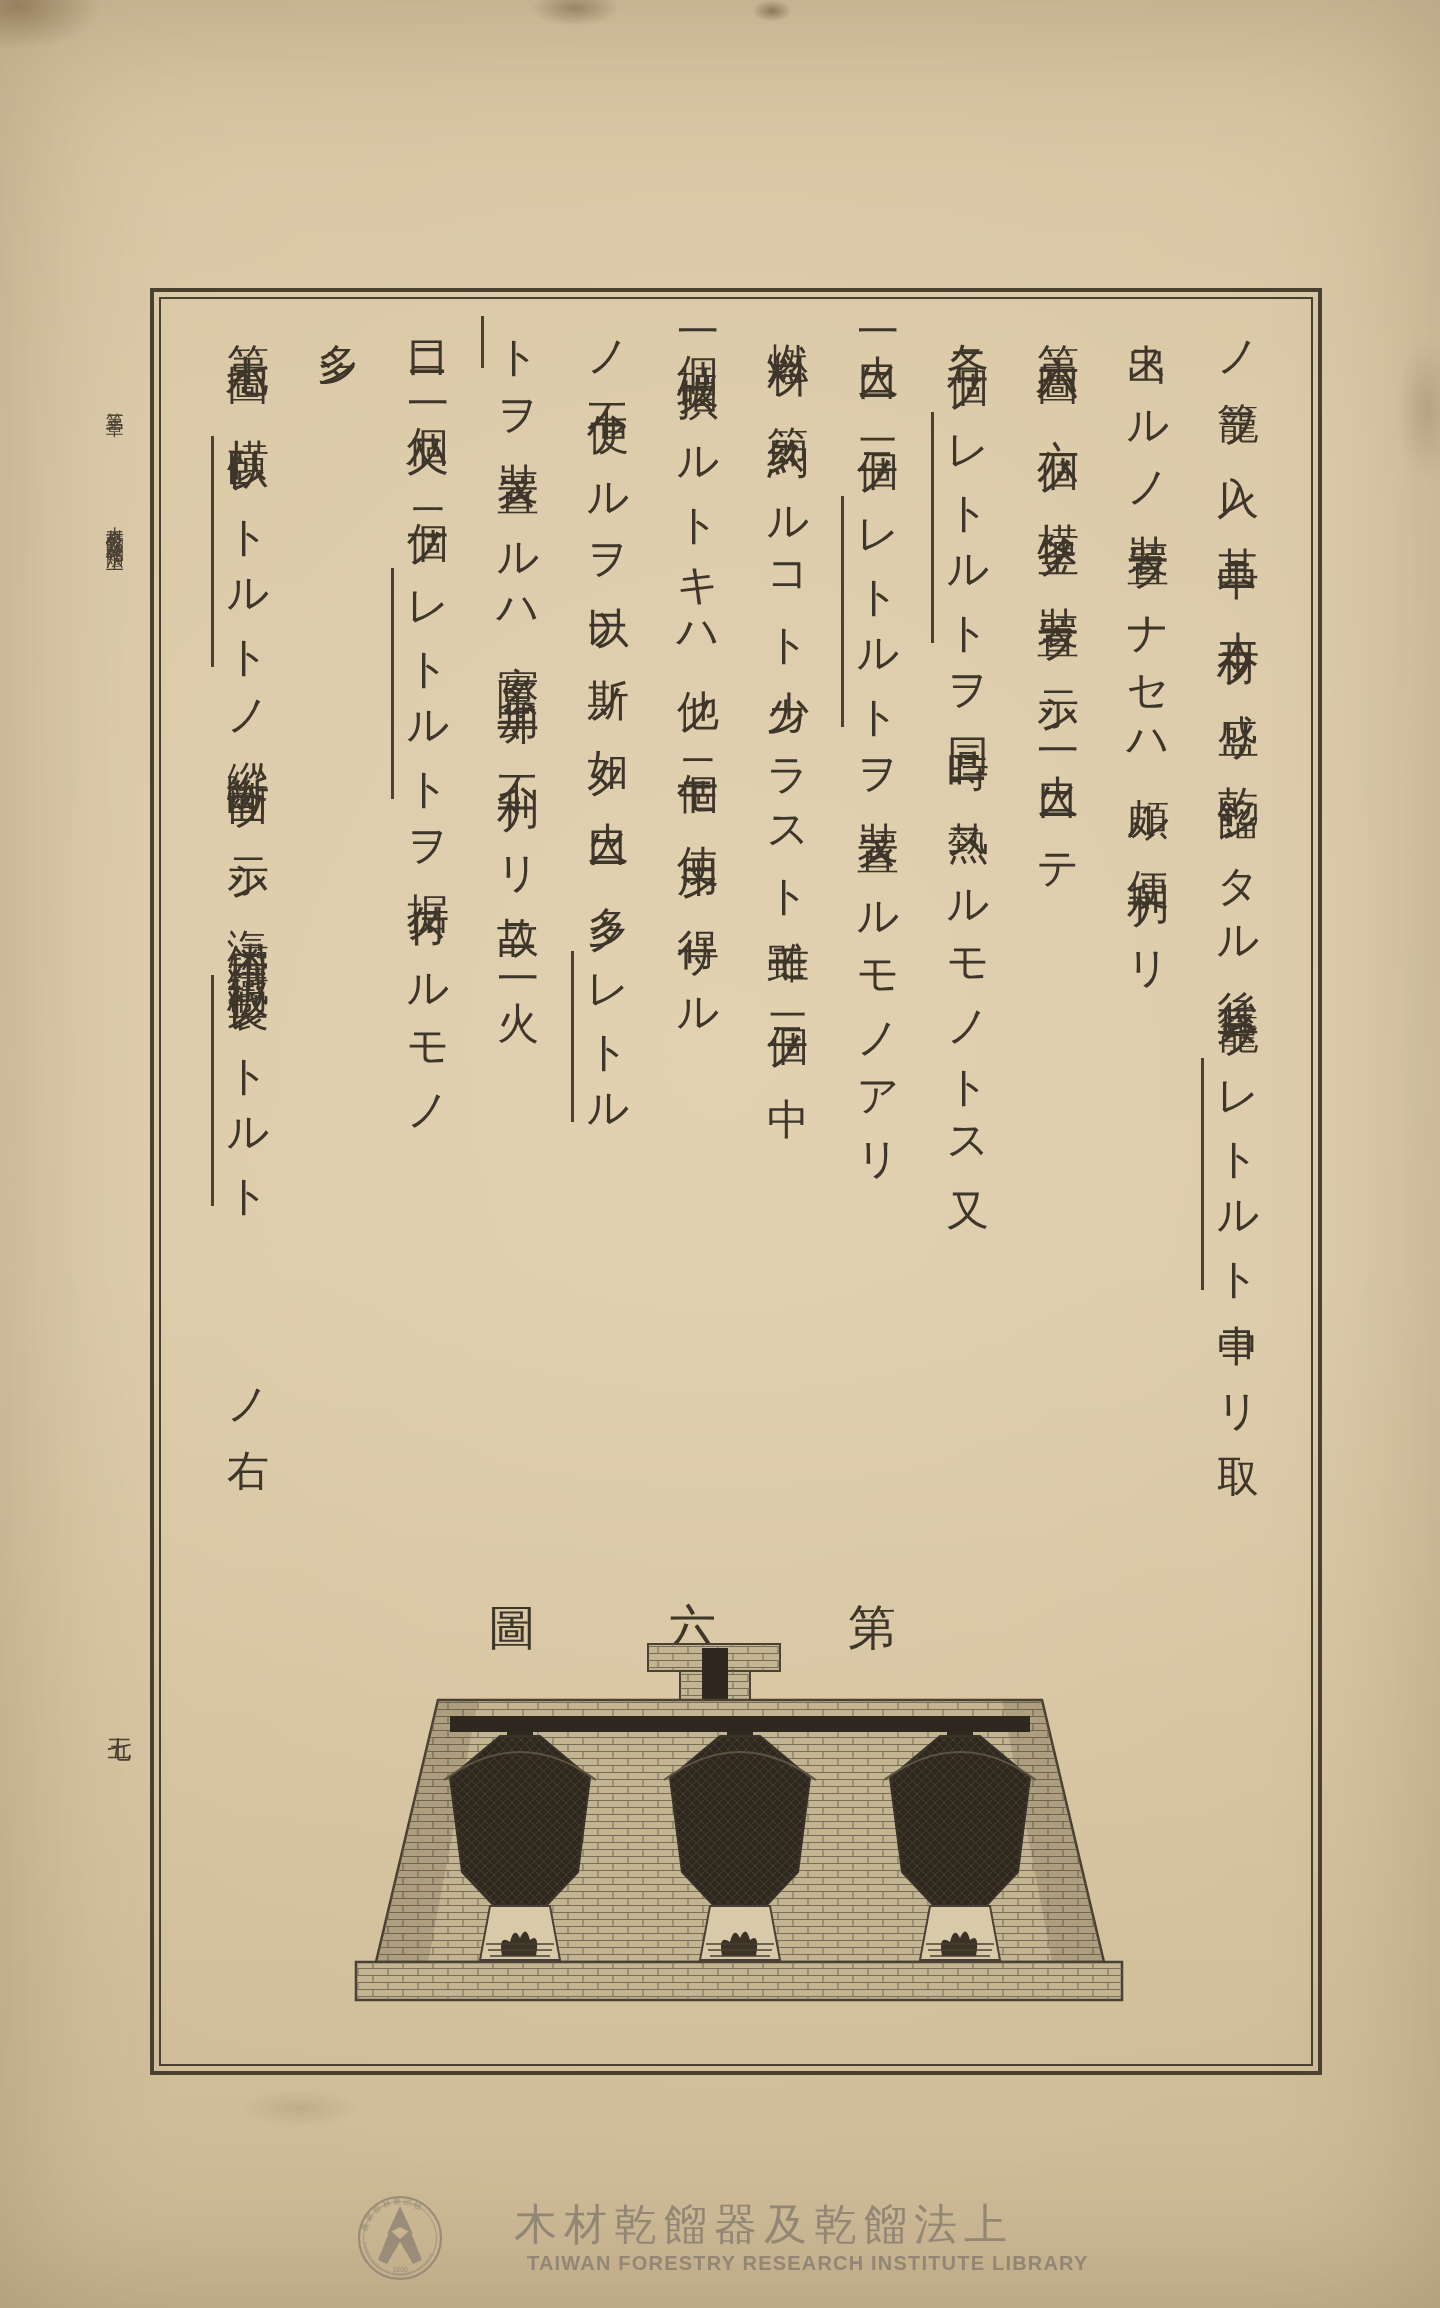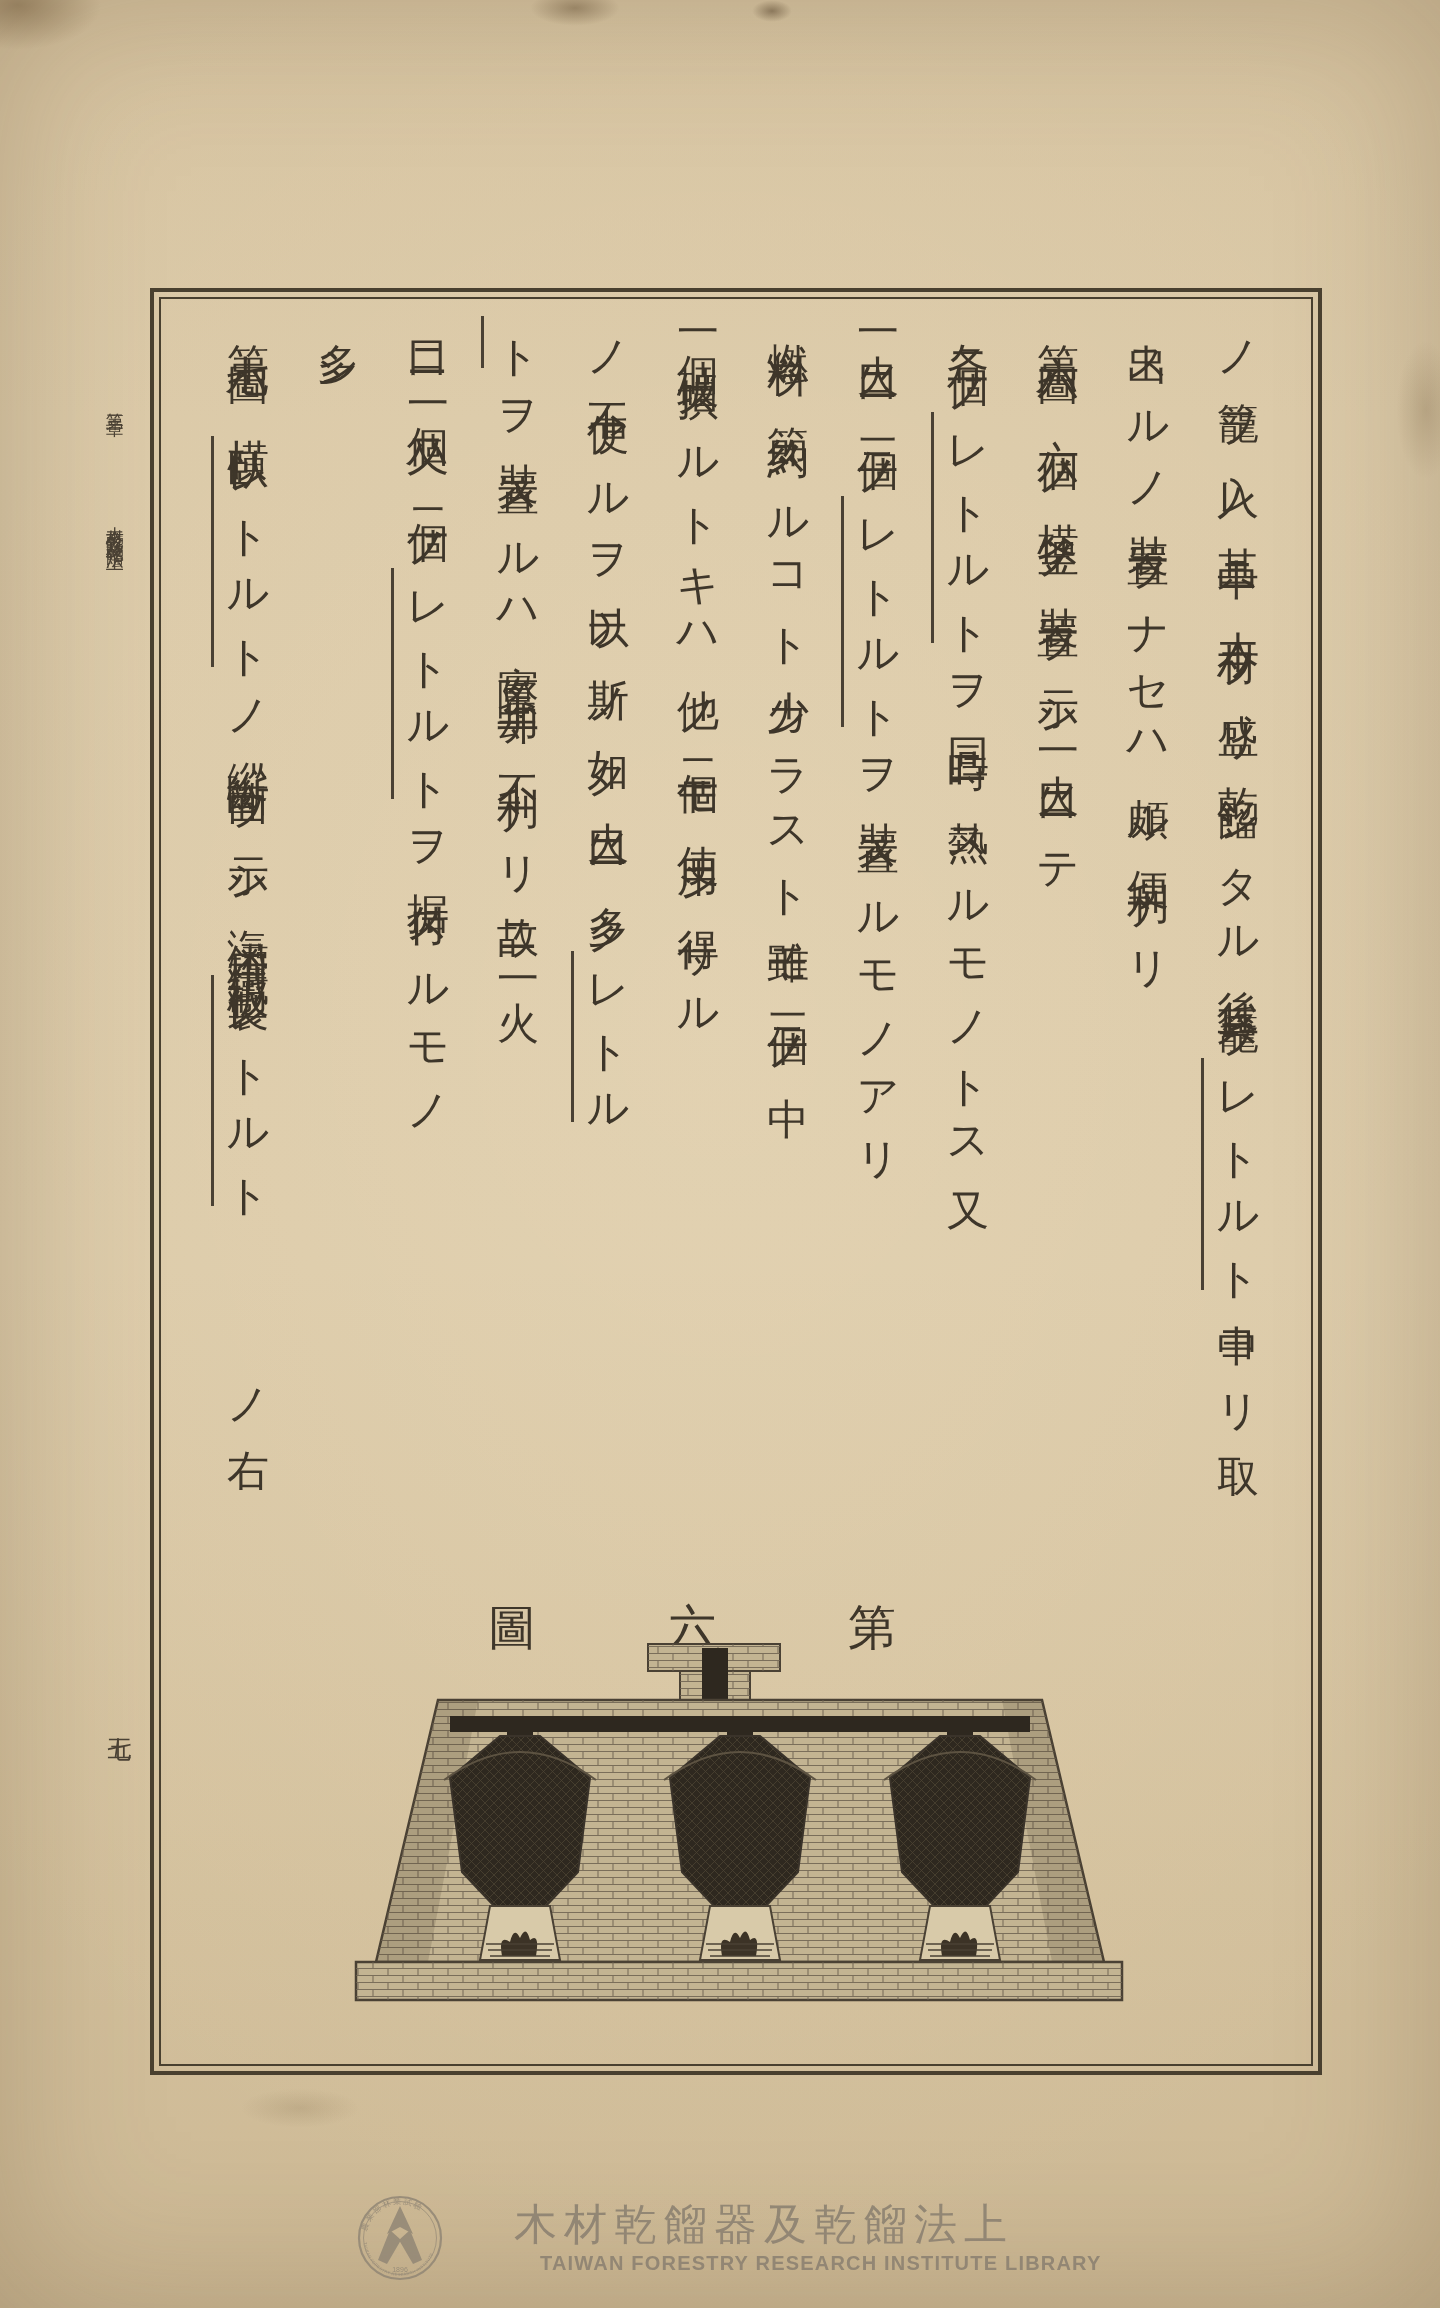--- a/index.html
+++ b/index.html
@@ -55,21 +55,21 @@
     font-size:48px;letter-spacing:132px;color:#3e362a;white-space:nowrap;
   }
 
   
   .stamp-cjk{
     position:absolute;left:514px;top:2196px;
     font-family:"Liberation Sans","DejaVu Sans",sans-serif;
     font-size:43px;letter-spacing:7px;color:#8e8372;white-space:nowrap;opacity:.92;
   }
   .stamp-latin{
-    position:absolute;left:540px;top:2252px;
+    position:absolute;left:527px;top:2252px;
     font-family:"Liberation Sans","DejaVu Sans",sans-serif;
     font-size:20px;font-weight:bold;letter-spacing:1.2px;color:#8e8372;white-space:nowrap;opacity:.92;
   }
   svg{display:block;}
 </style>
 </head>
 <body>
 
 <div class="vignette"></div>
 <div class="stain s1"></div>

